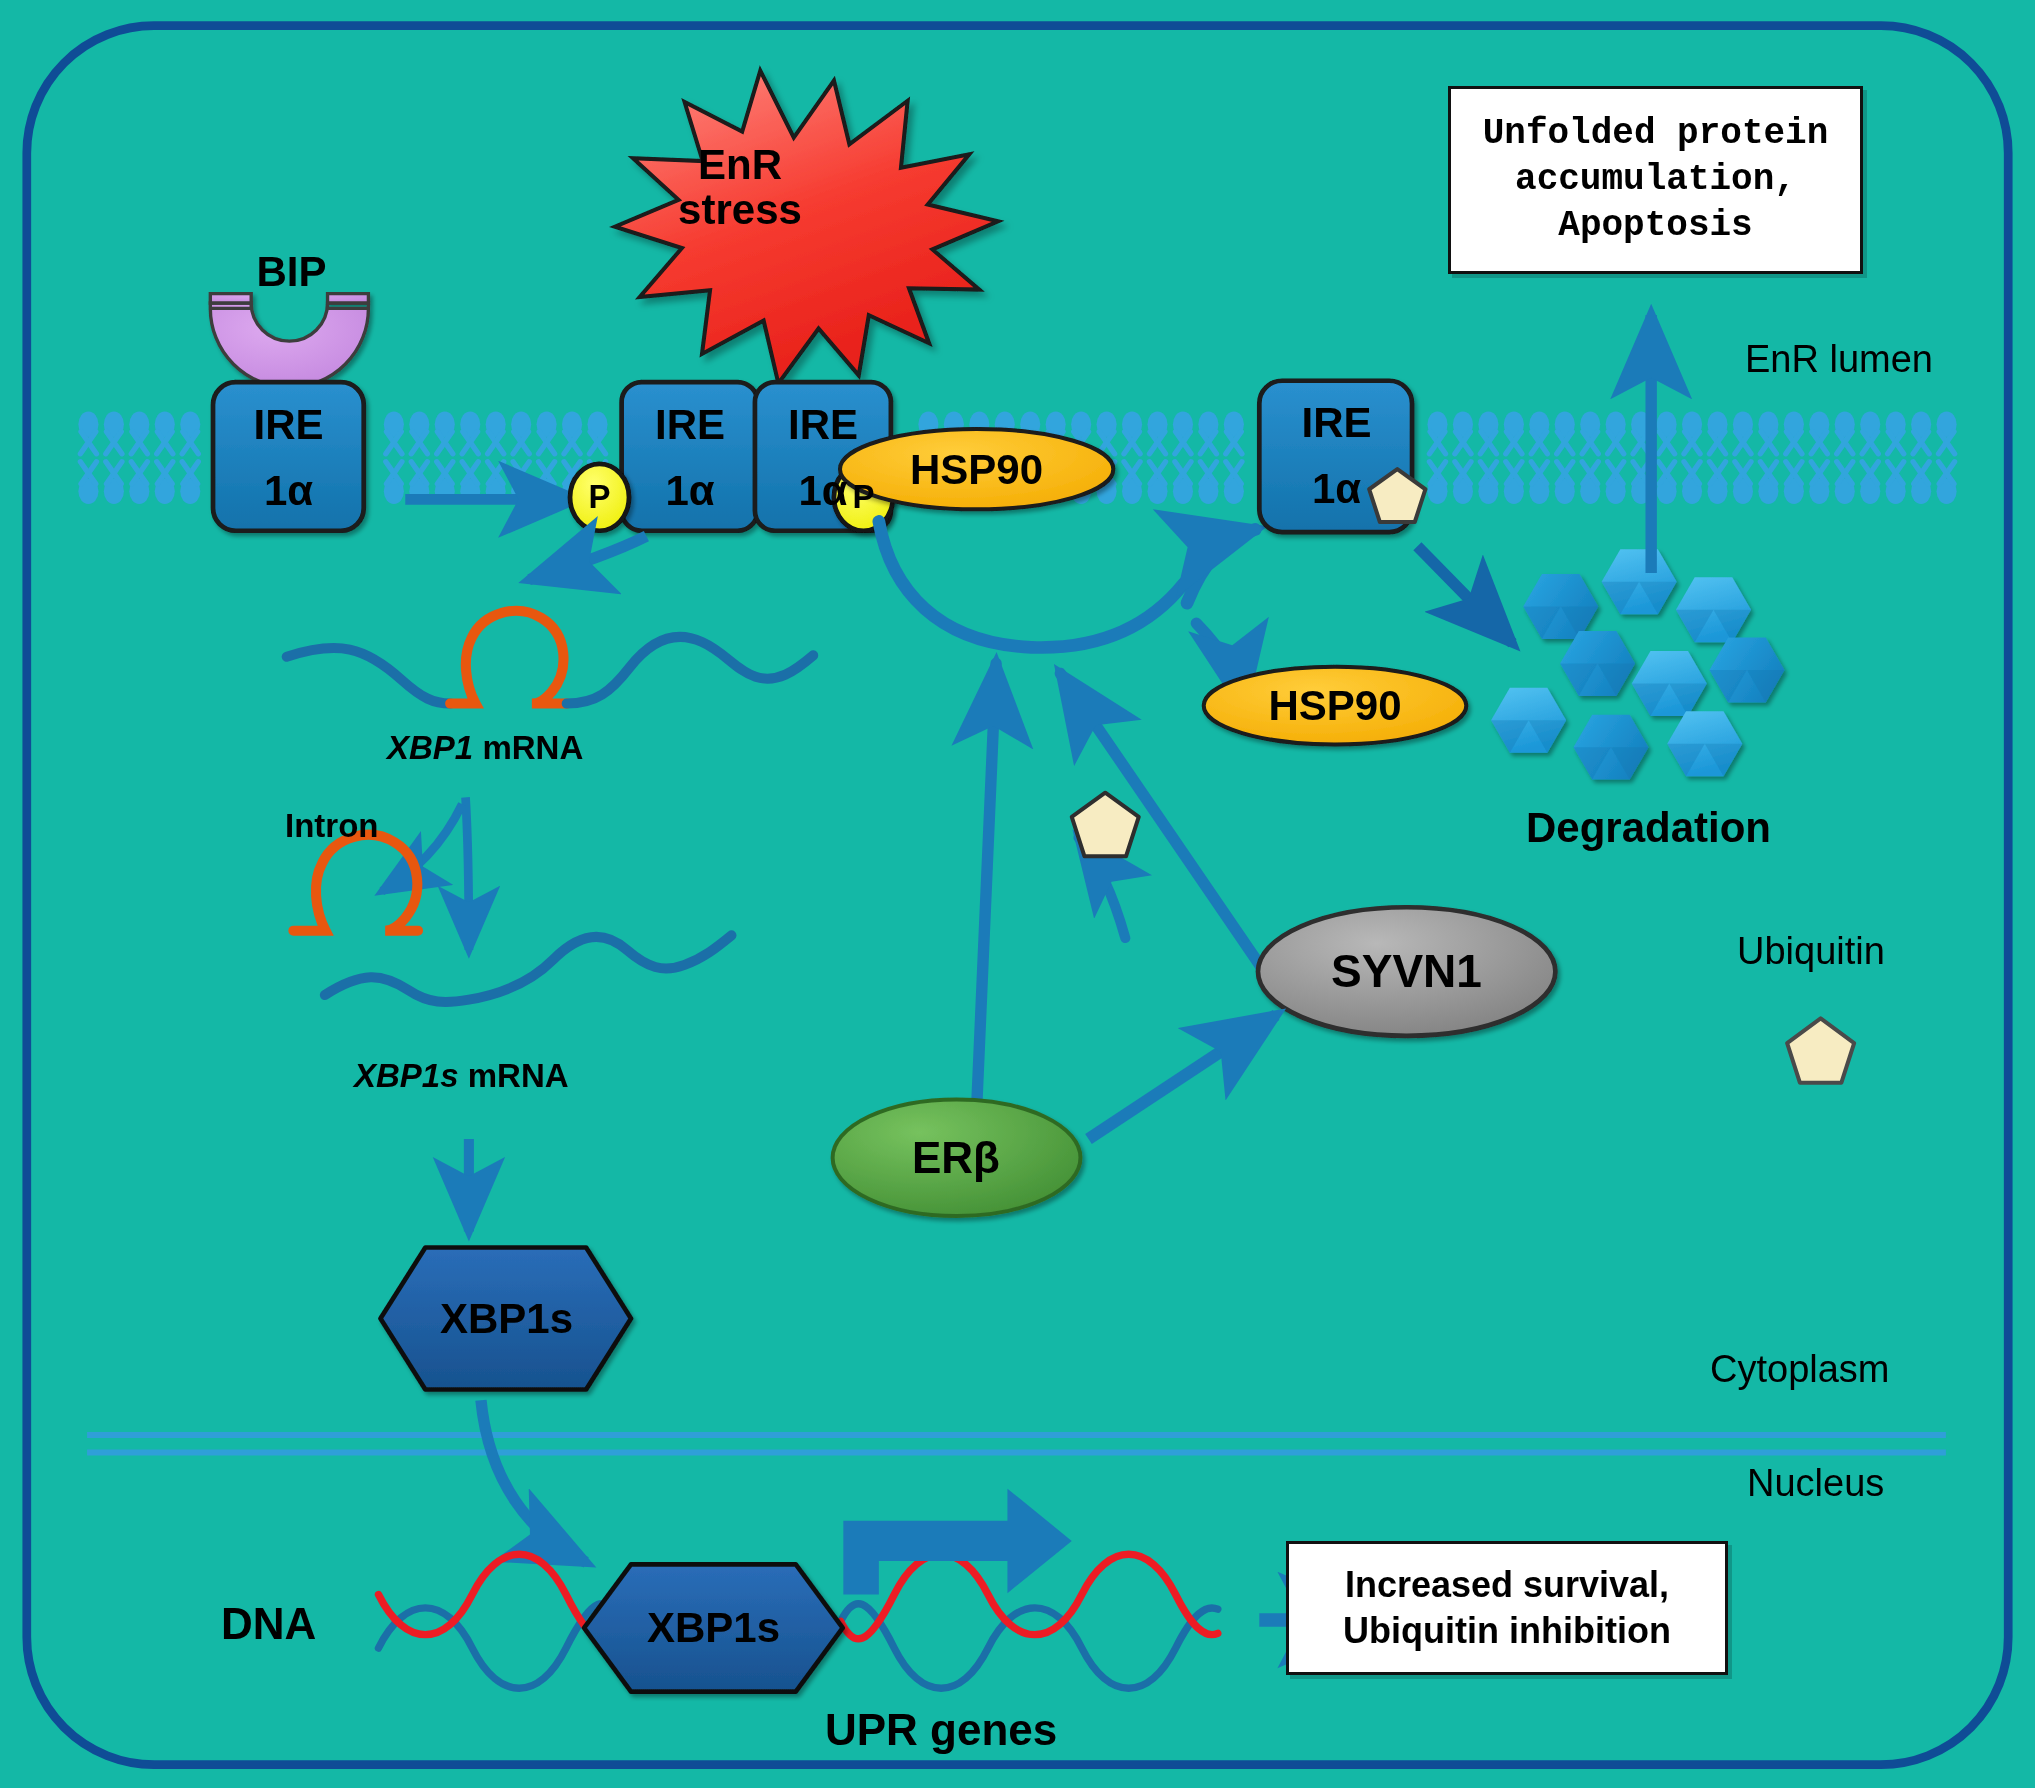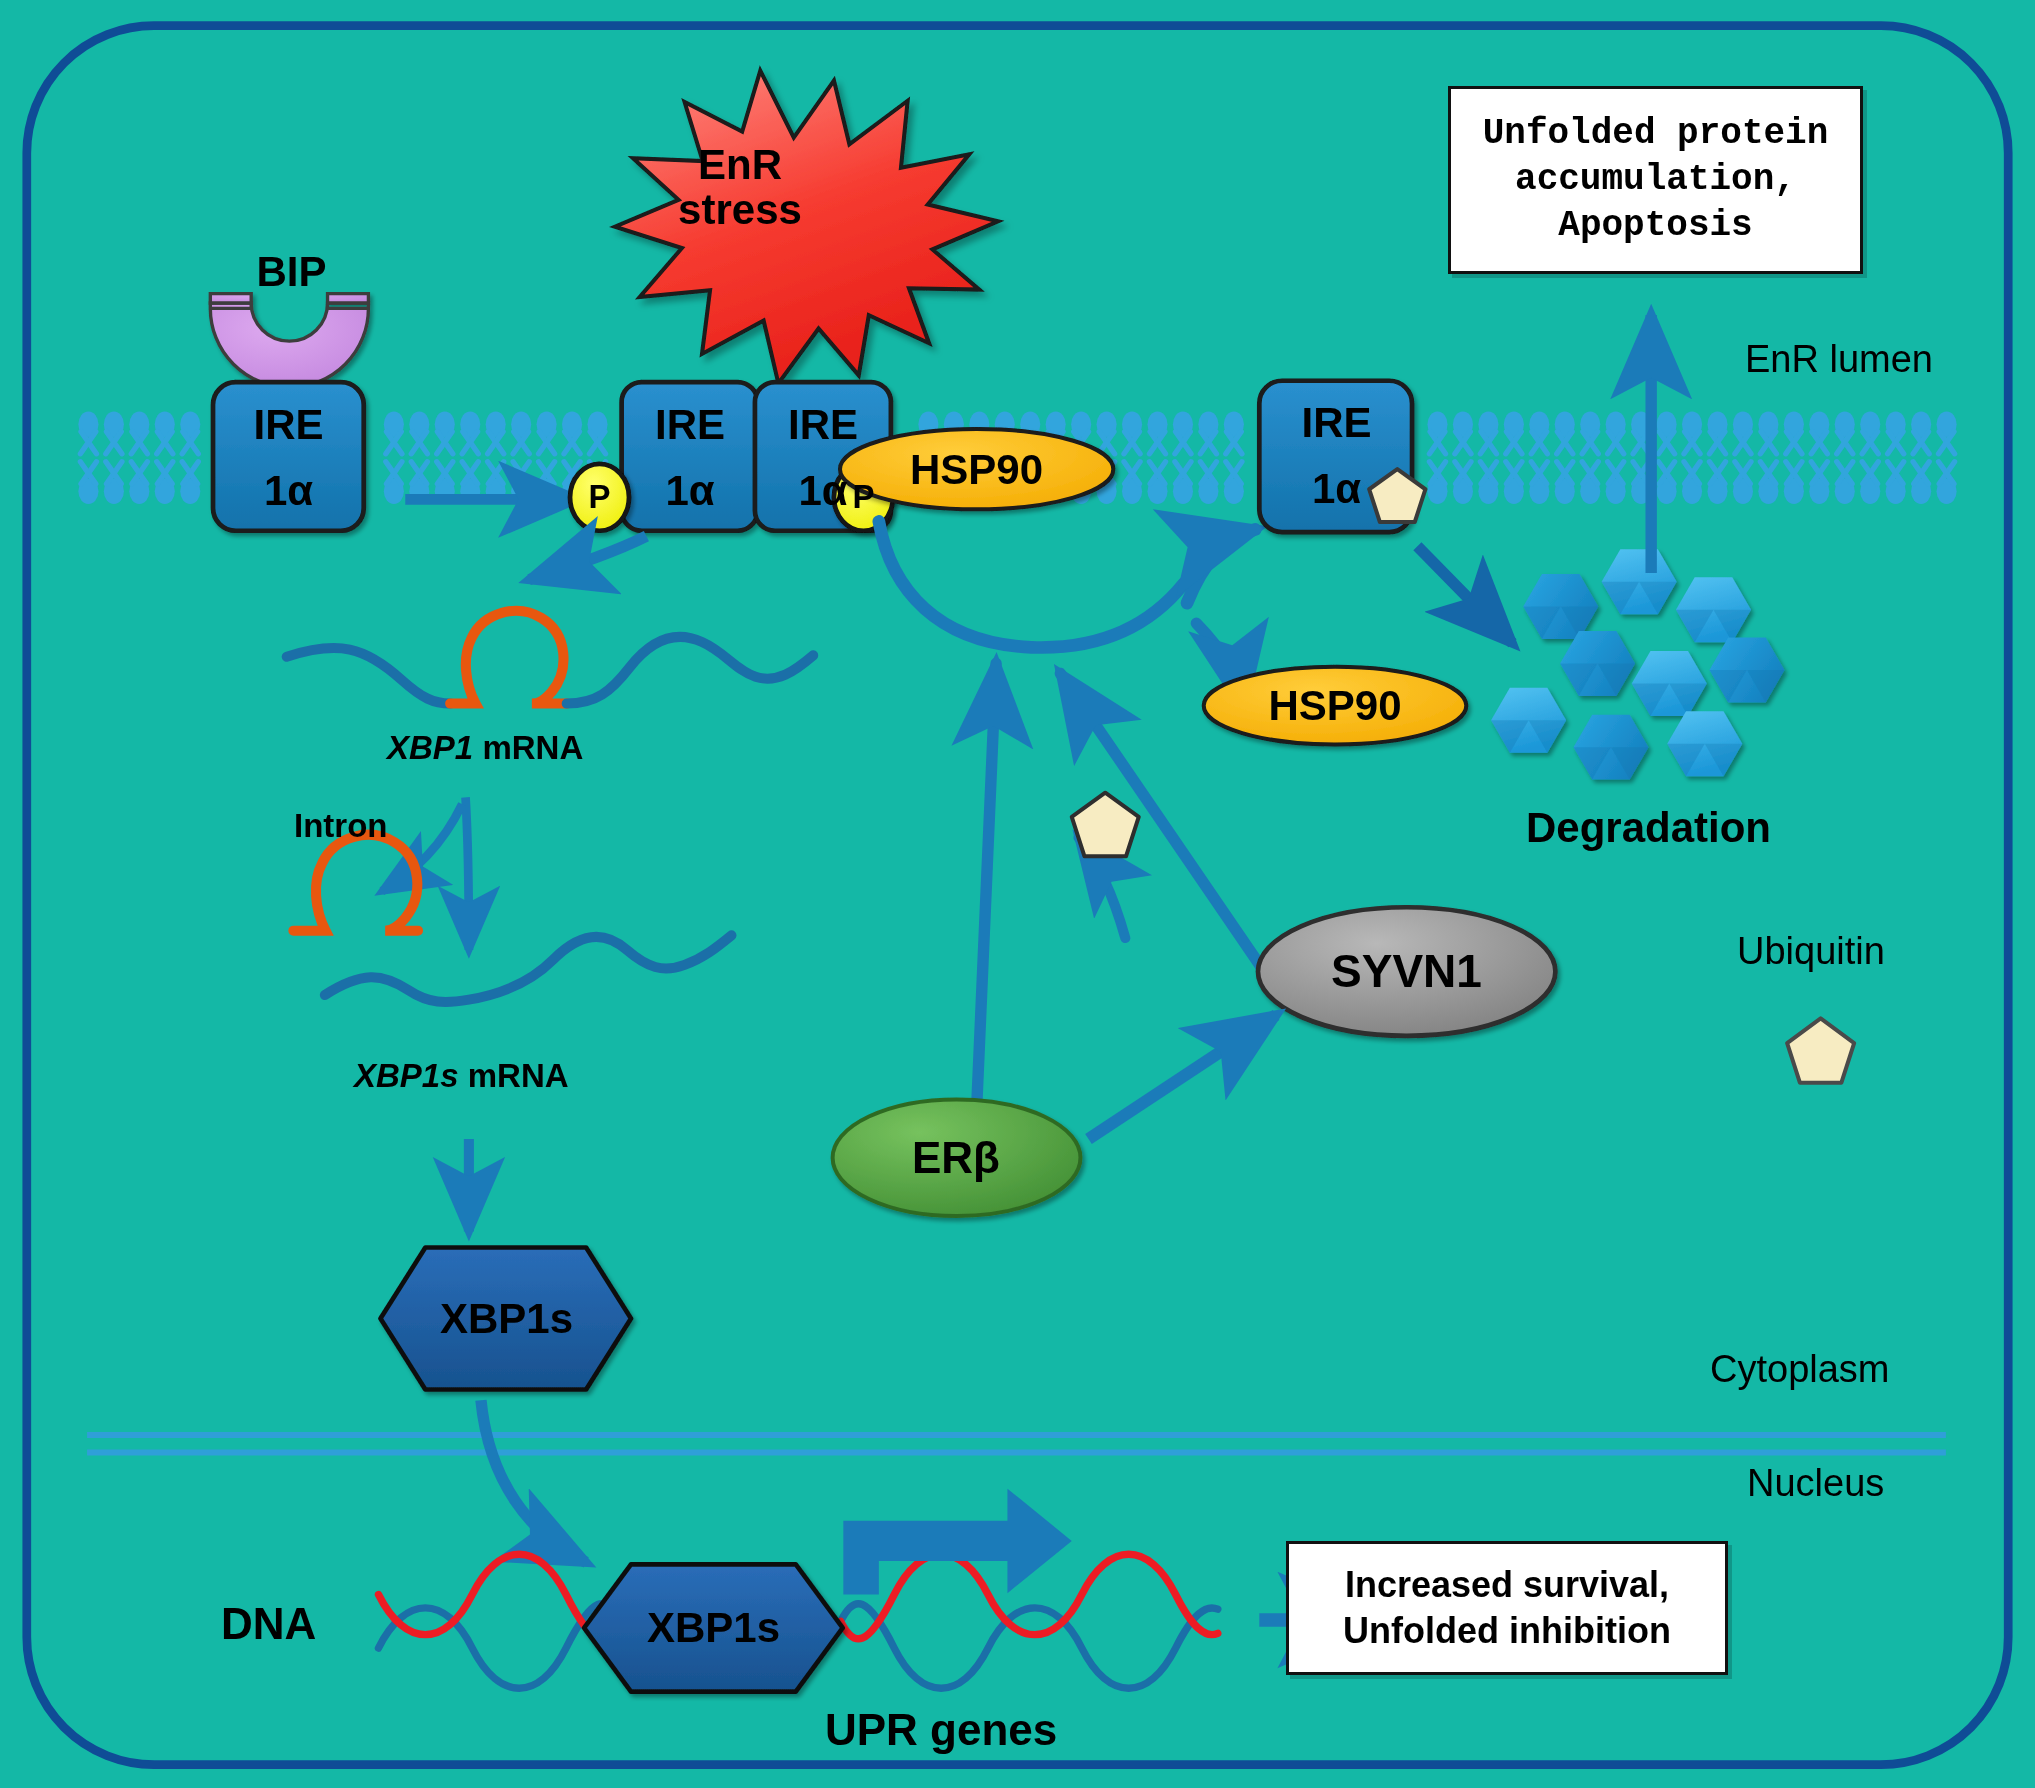--- a/index.html
+++ b/index.html
@@ -904,21 +904,21 @@
   </div>
 
   <div class="node-text" style="left:1491px; top:804px; width:315px; height:47px; font-size:42px;">
     <span>Degradation</span>
   </div>
 
   <div class="lbl bold" style="left:387px; top:729px; font-size:33px;">
     <span class="ital">XBP1</span><span> mRNA</span>
   </div>
 
-  <div class="lbl bold" style="left:285px; top:807px; font-size:33px;margin-left:9px;">
+  <div class="lbl bold" style="left:285px; top:807px; font-size:33px;">
     <span>Intron</span>
   </div>
 
   <div class="lbl bold" style="left:354px; top:1057px; font-size:33px;">
     <span class="ital">XBP1s</span><span> mRNA</span>
   </div>
 
   <div class="node-text" style="left:381px; top:1292px; width:251px; height:54px; font-size:42px;">
     <span>XBP1s</span>
   </div>
@@ -939,21 +939,21 @@
     <span>
       <span>Unfolded protein</span><br>
       <span>accumulation,</span><br>
       <span>Apoptosis</span>
     </span>
   </div>
 
   <div class="outbox" style="left:1286px; top:1541px; width:442px; height:134px; font-size:36px;">
     <span>
       <span>Increased survival,</span><br>
-      <span>Unfolded inhibition</span>
+      <span>Ubiquitin inhibition</span>
     </span>
   </div>
 
   <div class="lbl" style="left:1745px; top:338px; font-size:38px;">
     <span>EnR lumen</span>
   </div>
 
   <div class="lbl" style="left:1710px; top:1348px; font-size:38px;">
     <span>Cytoplasm</span>
   </div>

